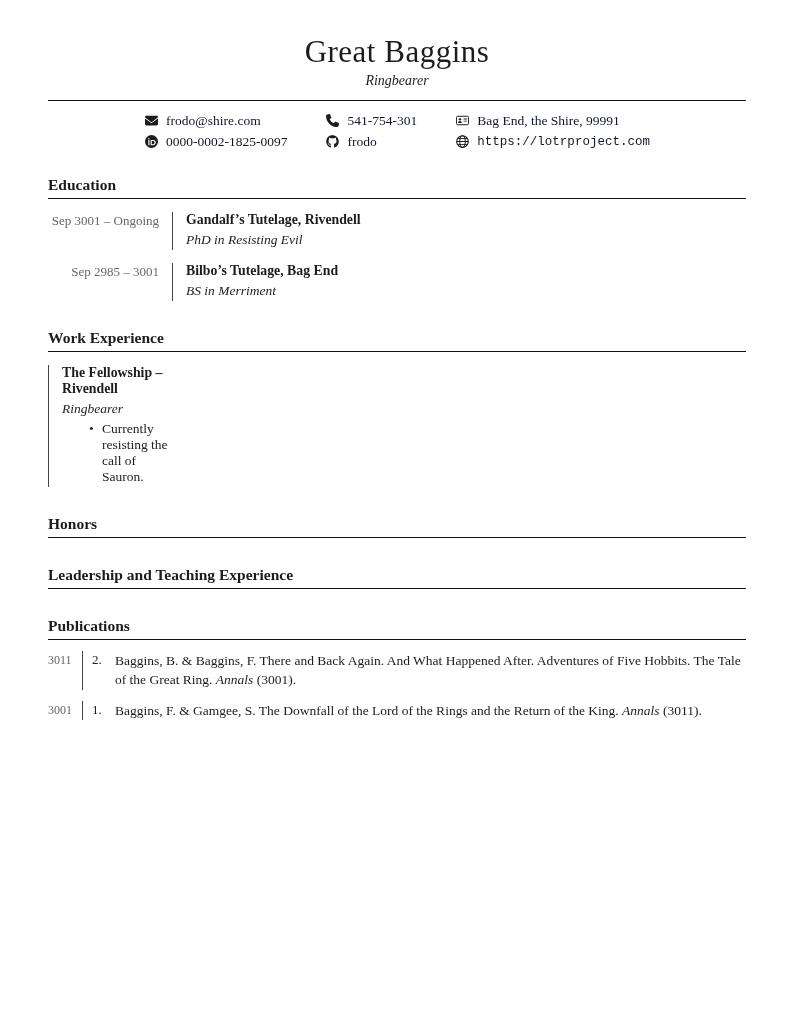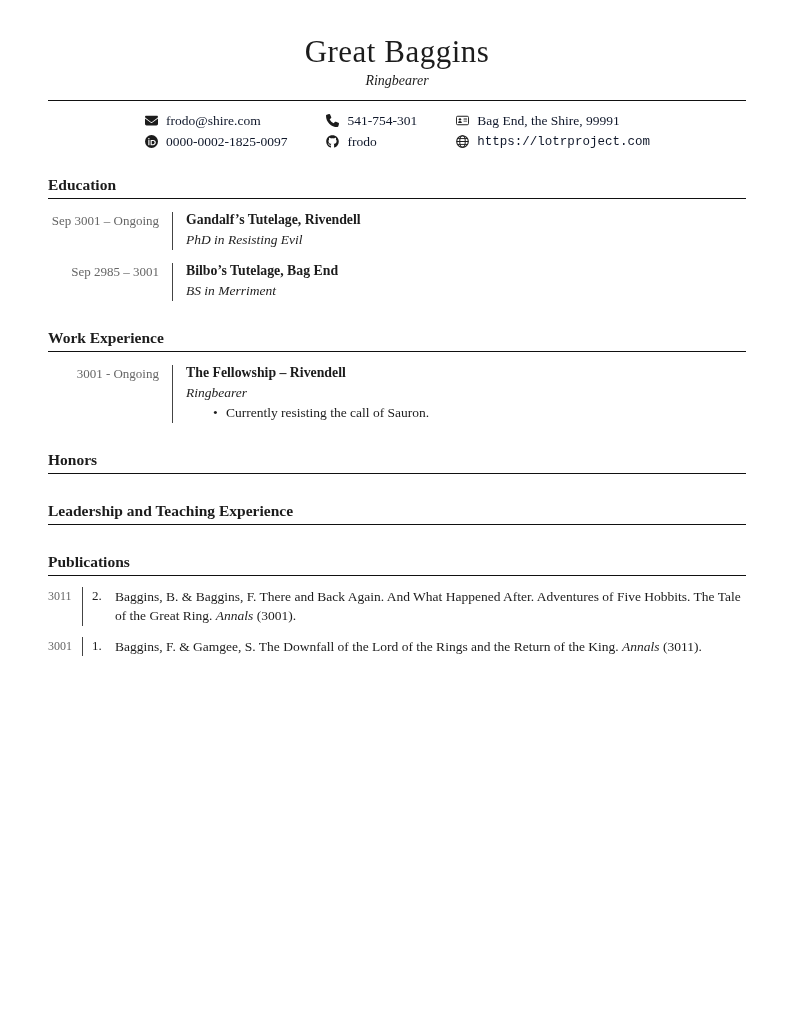--- a/index.html
+++ b/index.html
@@ -140,21 +140,20 @@
       <div class="entry-body">
         <div class="entry-title">Bilbo’s Tutelage, Bag End</div>
         <div class="entry-subtitle">BS in Merriment</div>
       </div>
     </div>
   </section>
 
   <section>
     <h2 class="section-title">Work Experience</h2>
     <div class="entry">
-      <div class="entry-date">3001 - Ongoing</div>
       <div class="entry-body">
         <div class="entry-title">The Fellowship – Rivendell</div>
         <div class="entry-subtitle">Ringbearer</div>
         <ul class="entry-bullets">
           <li>Currently resisting the call of Sauron.</li>
         </ul>
       </div>
     </div>
   </section>
 

